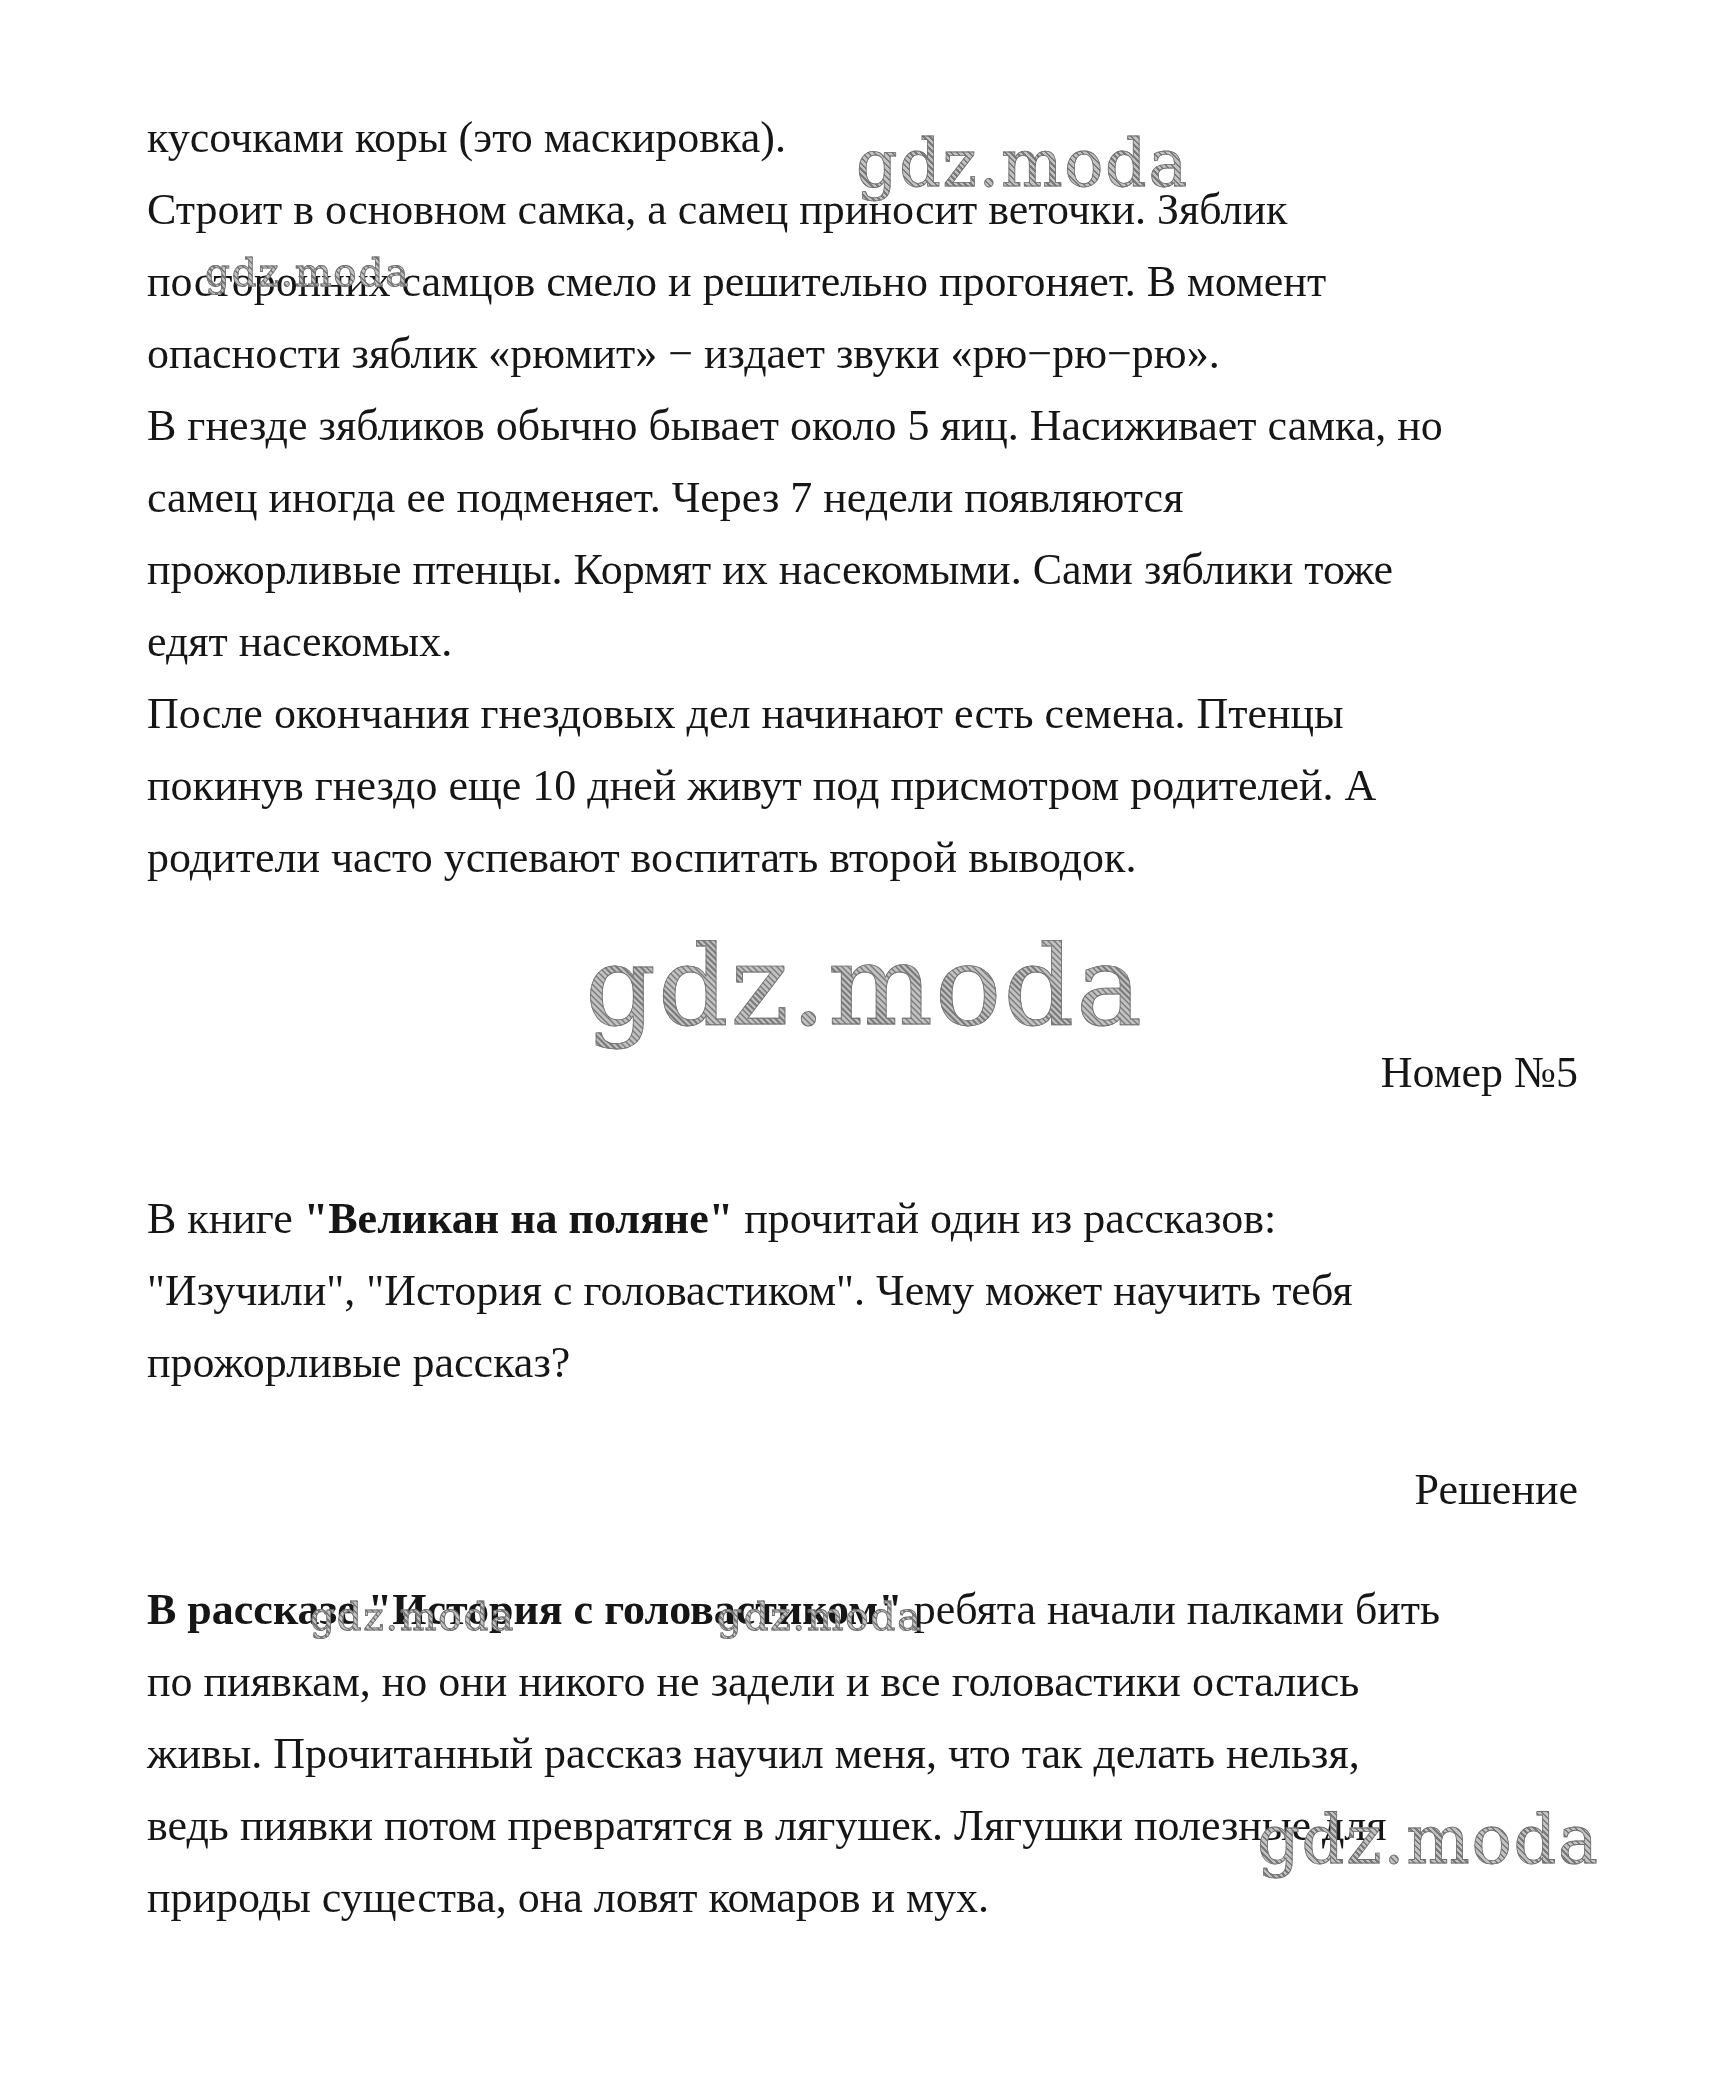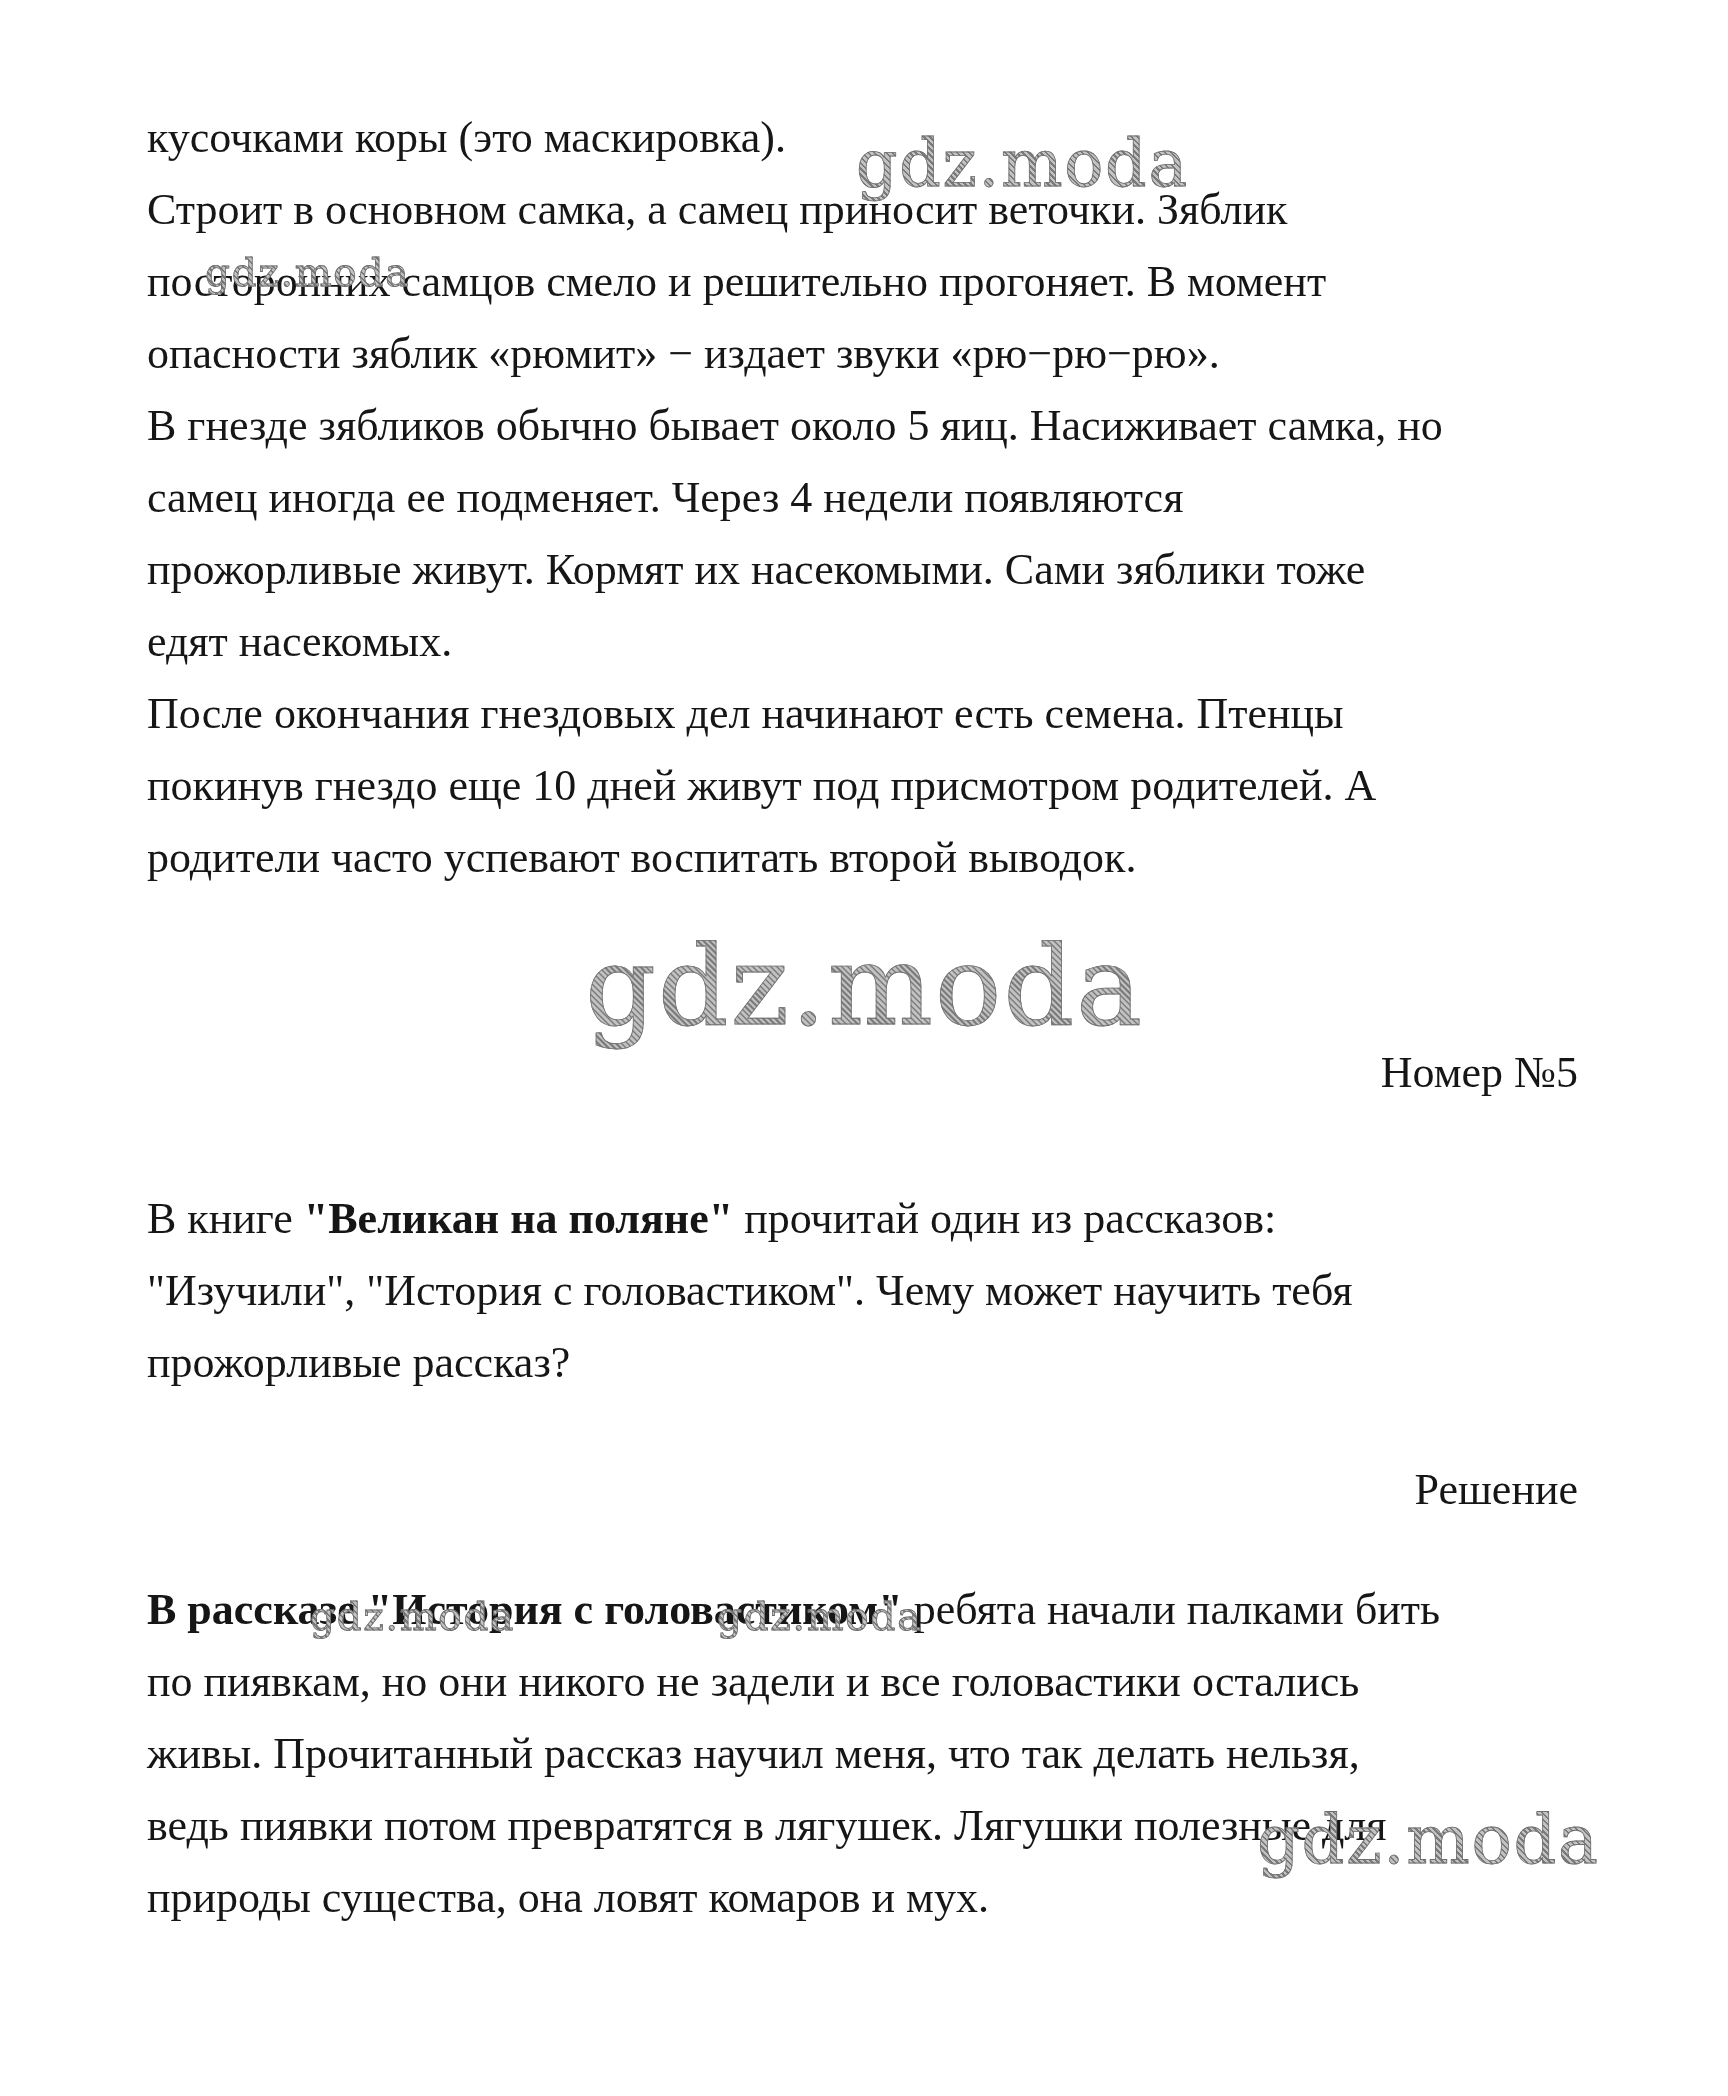--- a/index.html
+++ b/index.html
@@ -69,22 +69,22 @@
   <span class="wm wm-small2">gdz.moda</span>
   <span class="wm wm-small3">gdz.moda</span>
   <span class="wm wm-bottom">gdz.moda</span>
 
   <div class="block">
     <div class="line">кусочками коры (это маскировка).</div>
     <div class="line">Строит в основном самка, а самец приносит веточки. Зяблик</div>
     <div class="line">посторонних самцов смело и решительно прогоняет. В момент</div>
     <div class="line">опасности зяблик «рюмит» − издает звуки «рю−рю−рю».</div>
     <div class="line">В гнезде зябликов обычно бывает около 5 яиц. Насиживает самка, но</div>
-    <div class="line">самец иногда ее подменяет. Через 4 недели появляются</div>
-    <div class="line">прожорливые живут. Кормят их насекомыми. Сами зяблики тоже</div>
+    <div class="line">самец иногда ее подменяет. Через 7 недели появляются</div>
+    <div class="line">прожорливые птенцы. Кормят их насекомыми. Сами зяблики тоже</div>
     <div class="line">едят насекомых.</div>
     <div class="line">После окончания гнездовых дел начинают есть семена. Птенцы</div>
     <div class="line">покинув гнездо еще 10 дней живут под присмотром родителей. А</div>
     <div class="line">родители часто успевают воспитать второй выводок.</div>
   </div>
 
   <div class="heading-center num-heading">Номер №5</div>
 
   <div class="block q-block">
     <div class="line"><span>В книге </span><b>"Великан на поляне"</b><span> прочитай один из рассказов:</span></div>

